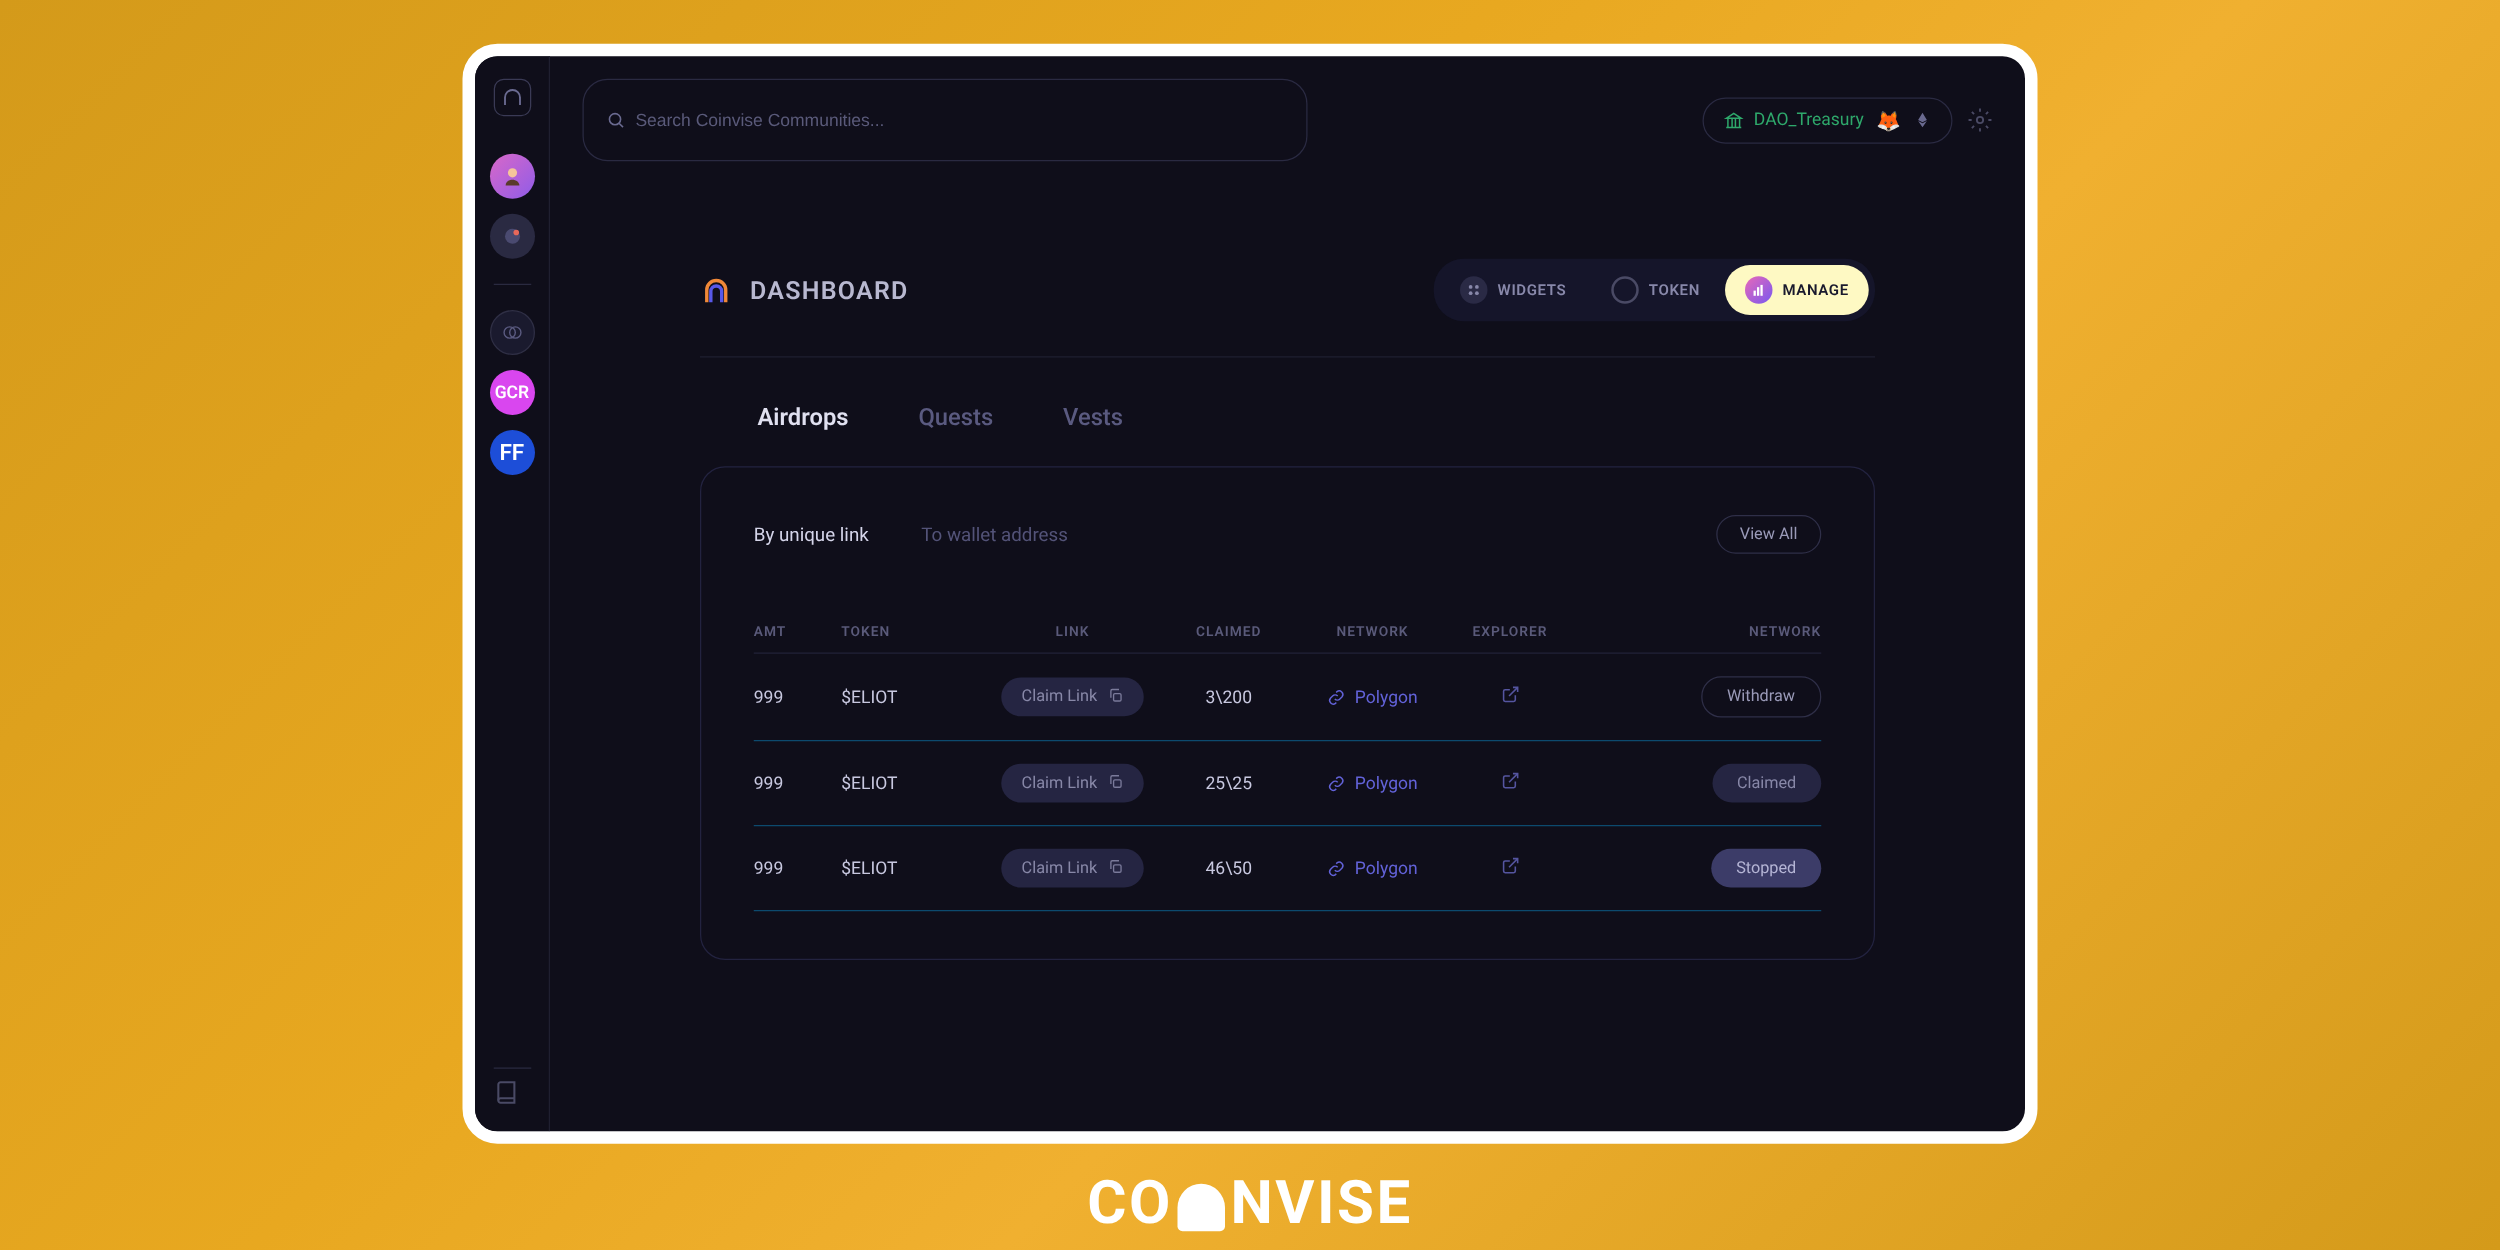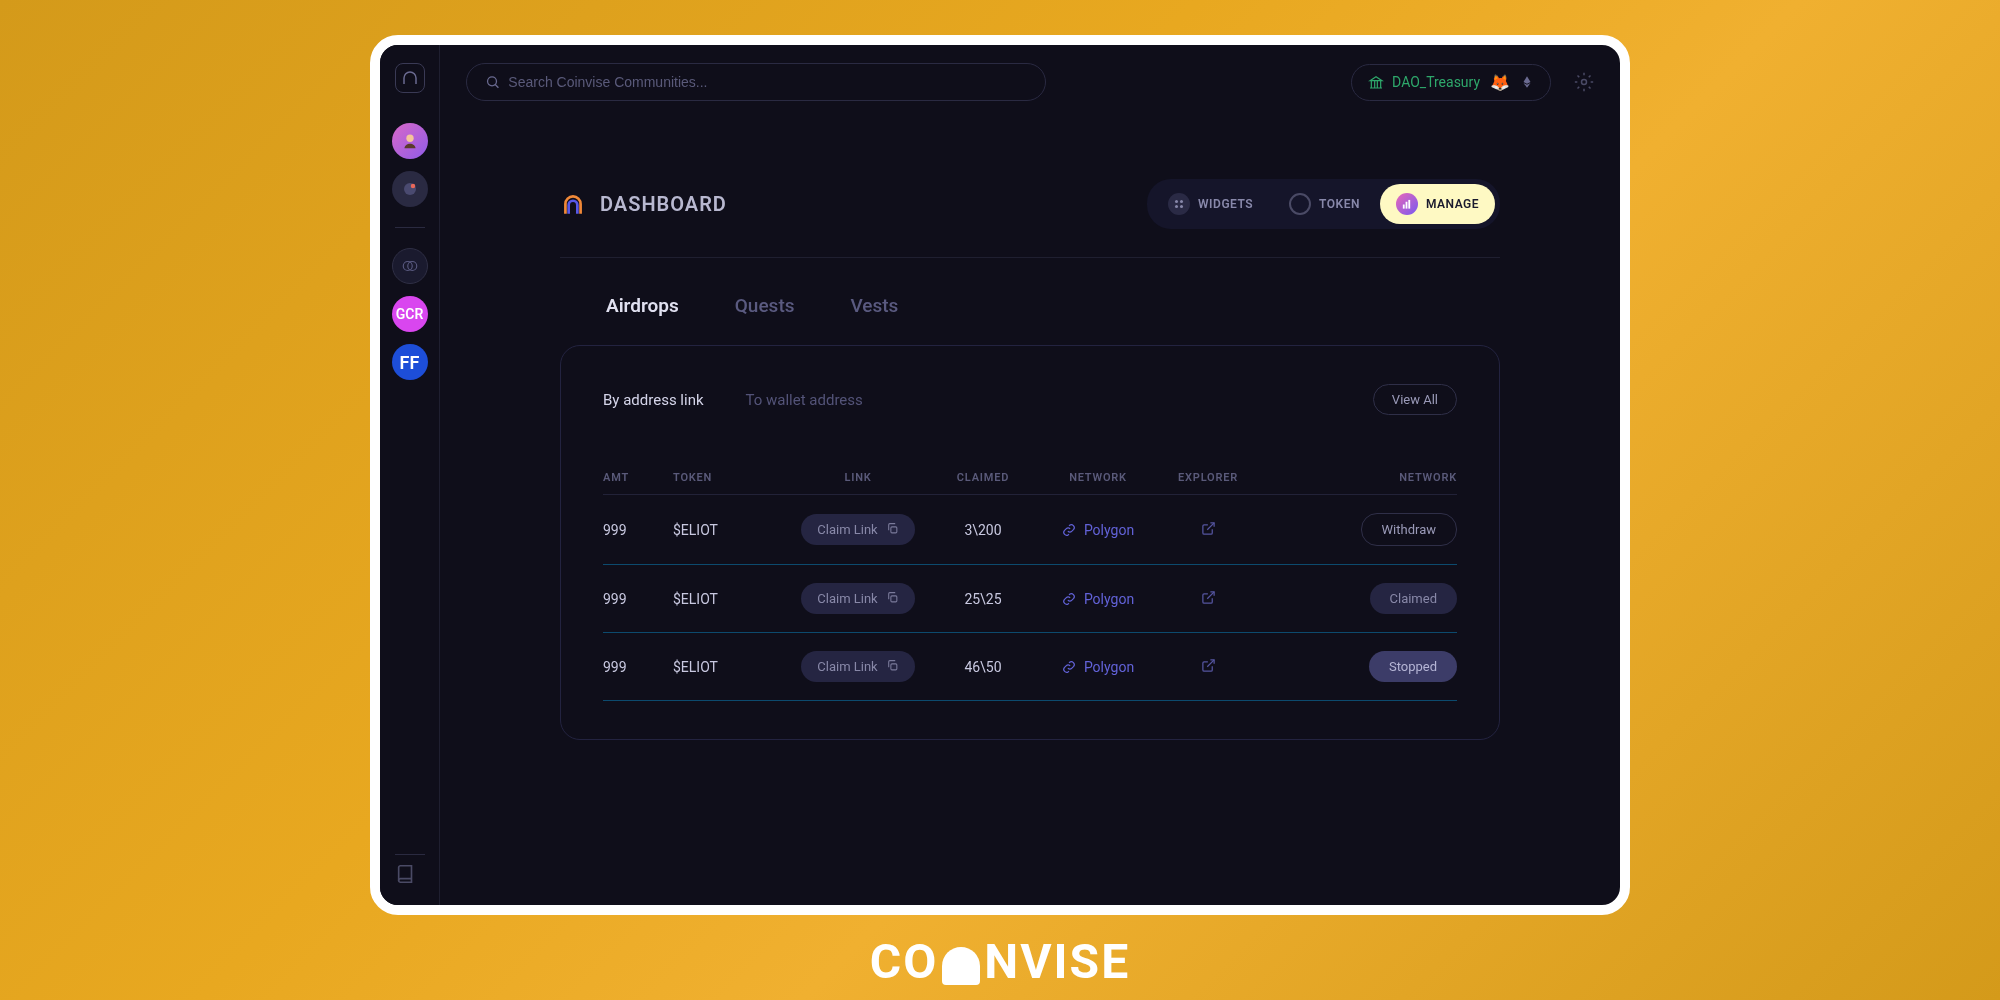--- a/index.html
+++ b/index.html
@@ -73,38 +73,38 @@
   align-items: center;
   padding: 18px 26px;
   gap: 16px;
 }
 .search {
   flex: 0 0 580px;
   display: flex;
   align-items: center;
   border: 1px solid #2a2a42;
   border-radius: 20px;
-  padding: 10px 18px;
+  padding: 24px 18px;
   color: #5a5a7a;
 }
 .search input {
   background: transparent;
   border: none;
   outline: none;
   color: #8585a5;
   font-size: 14px;
   margin-left: 8px;
   width: 100%;
 }
 .search input::placeholder { color: #5a5a7a; }
 .topbar-right {
   margin-left: auto;
   display: flex;
   align-items: center;
-  gap: 23px;
+  gap: 12px;
 }
 .wallet-pill {
   display: flex;
   align-items: center;
   border: 1px solid #2a2a42;
   border-radius: 20px;
   padding: 8px 16px;
   gap: 10px;
 }
 .wallet-label { color: #2ea86b; font-size: 14px; display: flex; align-items: center; gap: 8px; }
@@ -363,21 +363,21 @@
       </div>
 
       <div class="tabs">
         <div class="tab active">Airdrops</div>
         <div class="tab">Quests</div>
         <div class="tab">Vests</div>
       </div>
 
       <div class="card">
         <div class="card-header">
-          <div class="subtab active">By address link</div>
+          <div class="subtab active">By unique link</div>
           <div class="subtab">To wallet address</div>
           <div class="view-all">View All</div>
         </div>
 
         <div class="table">
           <div class="thead">
             <div>AMT</div>
             <div>TOKEN</div>
             <div style="text-align:center">LINK</div>
             <div style="text-align:center">CLAIMED</div>

